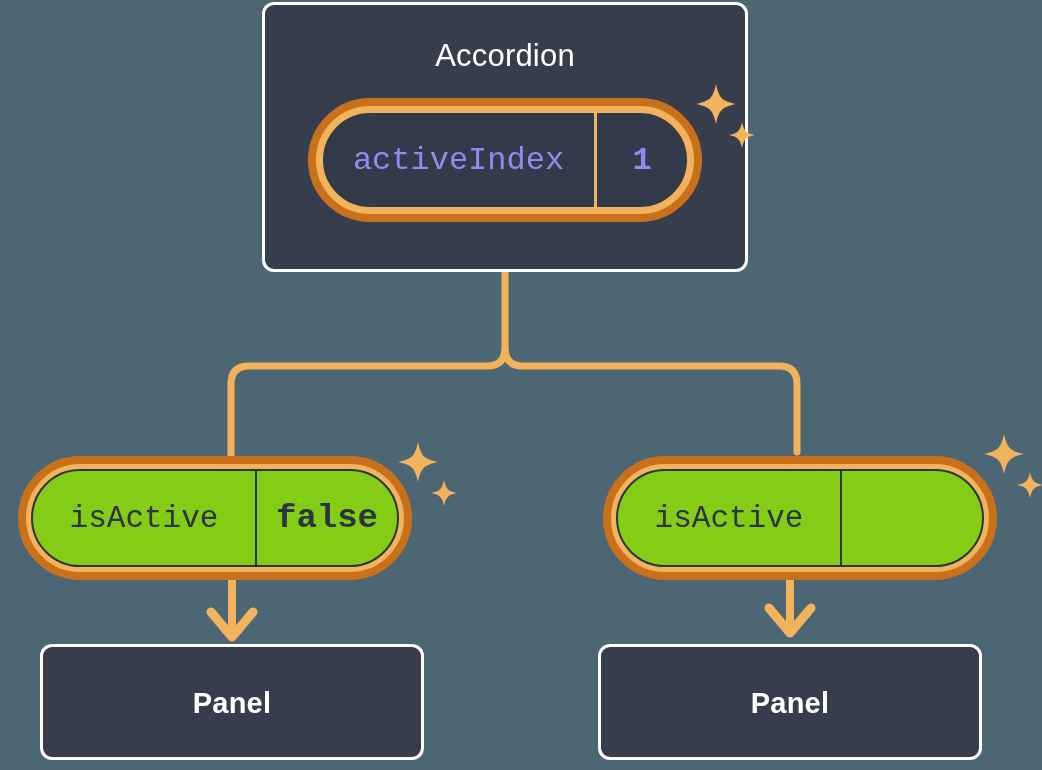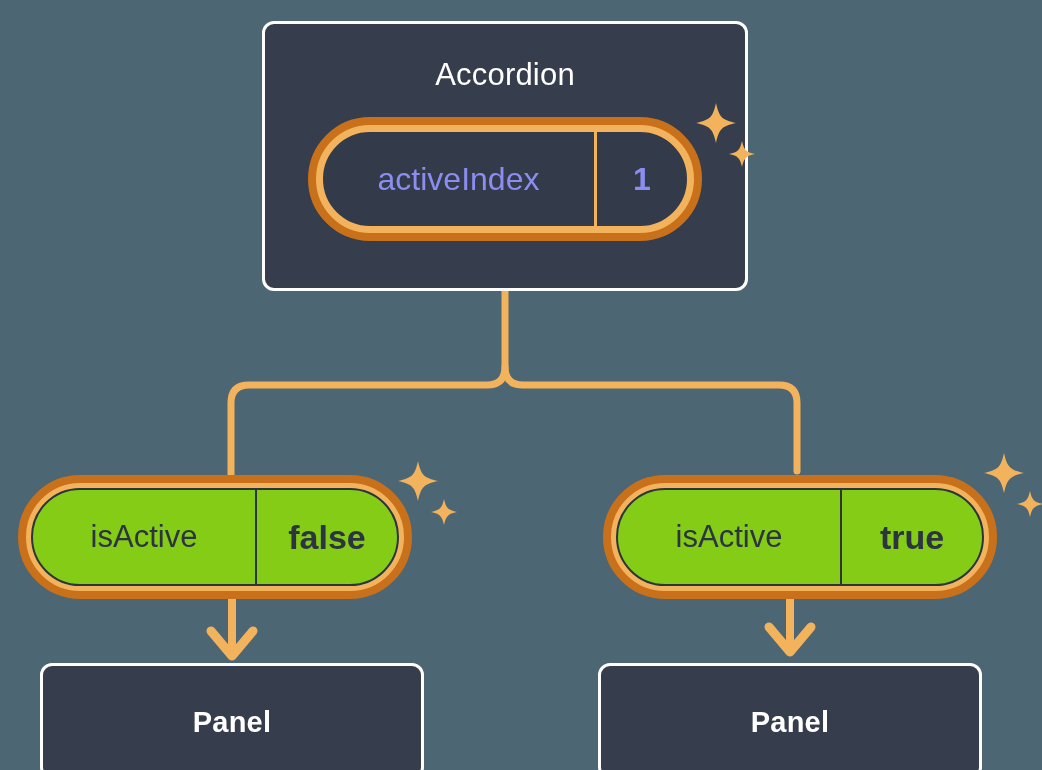--- a/index.html
+++ b/index.html
@@ -10,21 +10,20 @@
     width: 1042px;
     height: 770px;
     background: #4d6673;
     font-family: "Liberation Sans", sans-serif;
     overflow: hidden;
   }
   #stage {
     position: relative;
     width: 1042px;
     height: 652px;
-    margin-top: 19px;
   }
 
   
   #connectors {
     position: absolute;
     left: 0;
     top: 0;
     width: 1042px;
     height: 770px;
     pointer-events: none;
@@ -68,20 +67,21 @@
   .panel-card .card-title { top: 40px; font-size: 29px; font-weight: bold; }
 
   
   .pill-outer {
     position: absolute;
     box-sizing: border-box;
     border: 8px solid #c8711a;
     border-radius: 999px;
     background: #f3b35c;
     padding: 5px;
+    font-family: Liberation Mono, monospace;
   }
   .pill-inner {
     box-sizing: border-box;
     width: 100%;
     height: 100%;
     border-radius: 999px;
     border: 2px solid #2b3440;
     display: flex;
     align-items: stretch;
     overflow: hidden;
@@ -208,21 +208,20 @@
     </svg>
   </div>
 
   <div id="panel-left" class="card panel-card">
     <div class="card-title">Panel</div>
   </div>
 
   <div id="pill-right" class="pill-outer pill-leaf">
     <div class="pill-inner">
       <div class="pill-cell pill-key">isActive</div>
-      <div class="pill-cell pill-val">true</div>
     </div>
   </div>
 
   <div id="sparkle-right" class="sparkle-group">
     <svg width="64" height="74" viewBox="0 0 64 74">
       <path d="M22 2 C25 16 28 19 42 22 C28 25 25 28 22 42 C19 28 16 25 2 22 C16 19 19 16 22 2 Z" fill="#f3b35c"></path>
       <path d="M48 40 C50 49 52 51 61 53 C52 55 50 57 48 66 C46 57 44 55 35 53 C44 51 46 49 48 40 Z" fill="#f3b35c"></path>
     </svg>
   </div>
 

